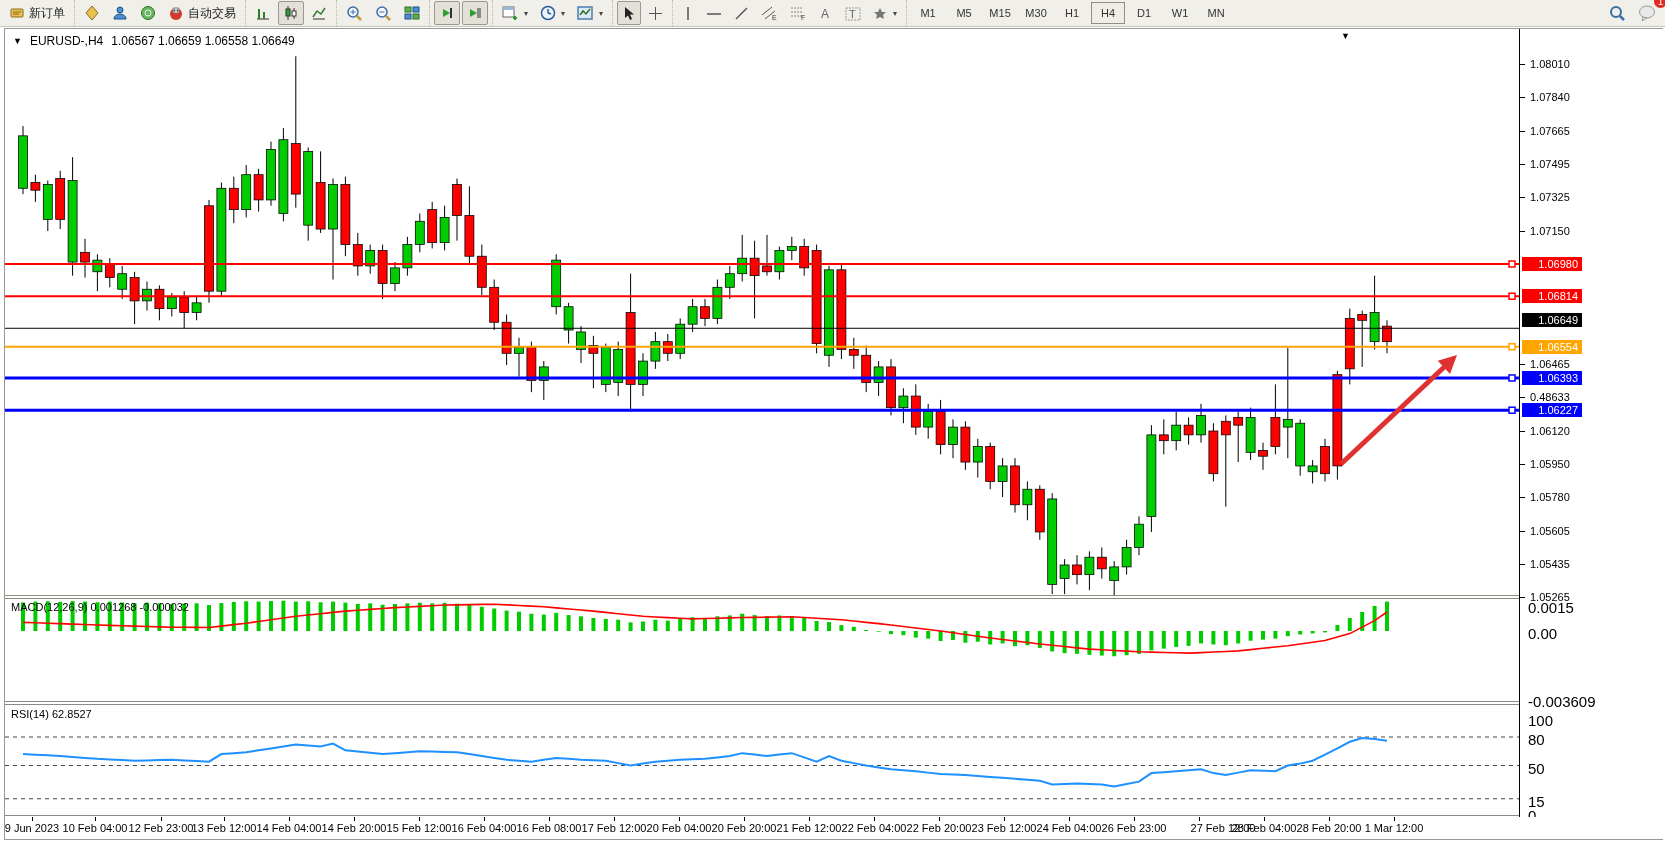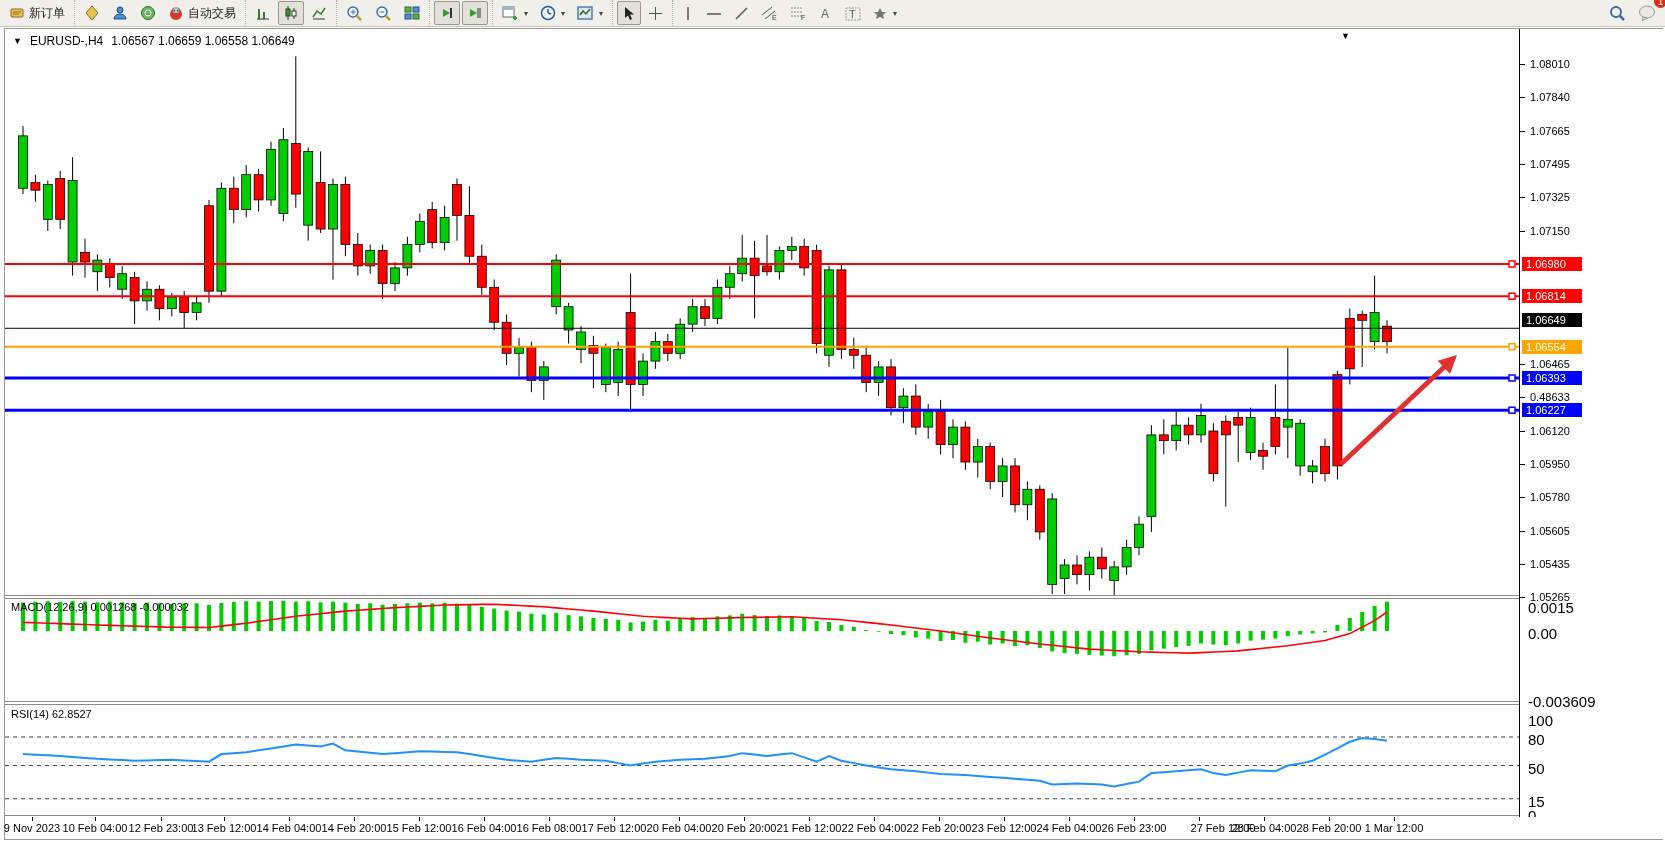--- a/index.html
+++ b/index.html
@@ -20,21 +20,21 @@
   #notif-badge{position:relative;}
   #notif-badge .cnt{position:absolute;top:-7px;right:-7px;background:#e02a1d;color:#fff;
     border-radius:50%;width:13px;height:13px;font-size:10px;line-height:13px;text-align:center;}
   #toolbar .spacer{flex:1;}
   
   #chartwrap{position:absolute;left:4px;top:28px;width:1657px;height:810px;background:#fff;
     border:1px solid #9a9890;}
   #plot{position:absolute;left:0;top:0;}
   .panel-sep{position:absolute;left:0;width:1657px;height:2px;background:#fff;
     border-top:1px solid #8c8a82;border-bottom:1px solid #8c8a82;}
-  #axis-col{position:absolute;top:0;bottom:0;left:1514px;width:143px;border-left:1px solid #000;background:#fff;}
+  #axis-col{position:absolute;top:0;bottom:0;left:1514px;width:143px;border-left:1px solid #000;background:#fff;text-align:right;}
   .ptick{position:absolute;left:10px;font-size:11px;color:#000;transform:translateY(-6px);}
   .ptick:before{content:"";position:absolute;left:-10px;top:6px;width:5px;height:1px;background:#000;}
   .pbadge{position:absolute;left:2px;font-size:11px;color:#fff;padding:0 4px;line-height:14px;
     transform:translateY(-7px);min-width:52px;}
   .axlabel{position:absolute;left:8px;font-size:15px;color:#000;transform:translateY(-6px);}
   #title-row{position:absolute;left:8px;top:5px;font-size:12px;color:#000;display:flex;gap:8px;align-items:center;}
   #title-row .tri{font-size:9px;}
   #shift-marker{position:absolute;left:1336px;top:2px;font-size:9px;color:#000;}
   .ind-label{position:absolute;left:6px;font-size:11px;color:#000;}
   #time-axis{position:absolute;left:0;top:788px;width:1657px;height:22px;background:#fff;font-size:11px;color:#000;}
@@ -227,20 +227,31 @@
           <text x="4" y="12" font-size="11" fill="#666">T</text>
         </svg>
       </div>
     <div class="tbbtn">
         <svg width="15" height="15">
           <polygon points="7,2 9,6 13,6 10,9 11,13 7,11 3,13 4,9 1,6 5,6" fill="#777"></polygon>
         </svg>
         <span class="caret">▾</span>
       </div>
   </div>
+  <div class="tbgroup" id="tf-group">
+      <div class="tf">M1</div>
+      <div class="tf">M5</div>
+      <div class="tf">M15</div>
+      <div class="tf">M30</div>
+      <div class="tf">H1</div>
+      <div class="tf active">H4</div>
+      <div class="tf">D1</div>
+      <div class="tf">W1</div>
+      <div class="tf">MN</div>
+    </div>
   <div class="spacer"></div>
   <div class="tbgroup" style="border-left:none;">
     <div class="tbbtn">
         <svg width="17" height="17">
           <circle cx="7" cy="7" r="5" fill="none" stroke="#3c6ea5" stroke-width="2"></circle>
           <line x1="11" y1="11" x2="15" y2="15" stroke="#3c6ea5" stroke-width="2.5"></line>
         </svg>
       </div>
     <div class="tbbtn" id="notif-badge">
       <svg width="18" height="16">
@@ -650,21 +661,21 @@
       <div class="axlabel" style="top:602.0px">0.00</div>
       <div class="axlabel" style="top:670.0px">-0.003609</div>
       <div class="axlabel" style="top:689.0px">100</div>
       <div class="axlabel" style="top:708.0px">80</div>
       <div class="axlabel" style="top:736.5px">50</div>
       <div class="axlabel" style="top:769.8px">15</div>
       <div class="axlabel" style="top:784.0px">0</div>
     </div>
   <div id="time-axis">
       <div class="ttick" style="left:27px"></div>
-      <div class="tlabel" style="left:27px">9 Nov 2023</div>
+      <div class="tlabel" style="left:27px">9 Jun 2023</div>
       <div class="ttick" style="left:90px"></div>
       <div class="tlabel" style="left:90px">10 Feb 04:00</div>
       <div class="ttick" style="left:156px"></div>
       <div class="tlabel" style="left:156px">12 Feb 23:00</div>
       <div class="ttick" style="left:219px"></div>
       <div class="tlabel" style="left:219px">13 Feb 12:00</div>
       <div class="ttick" style="left:284px"></div>
       <div class="tlabel" style="left:284px">14 Feb 04:00</div>
       <div class="ttick" style="left:349px"></div>
       <div class="tlabel" style="left:349px">14 Feb 20:00</div>

